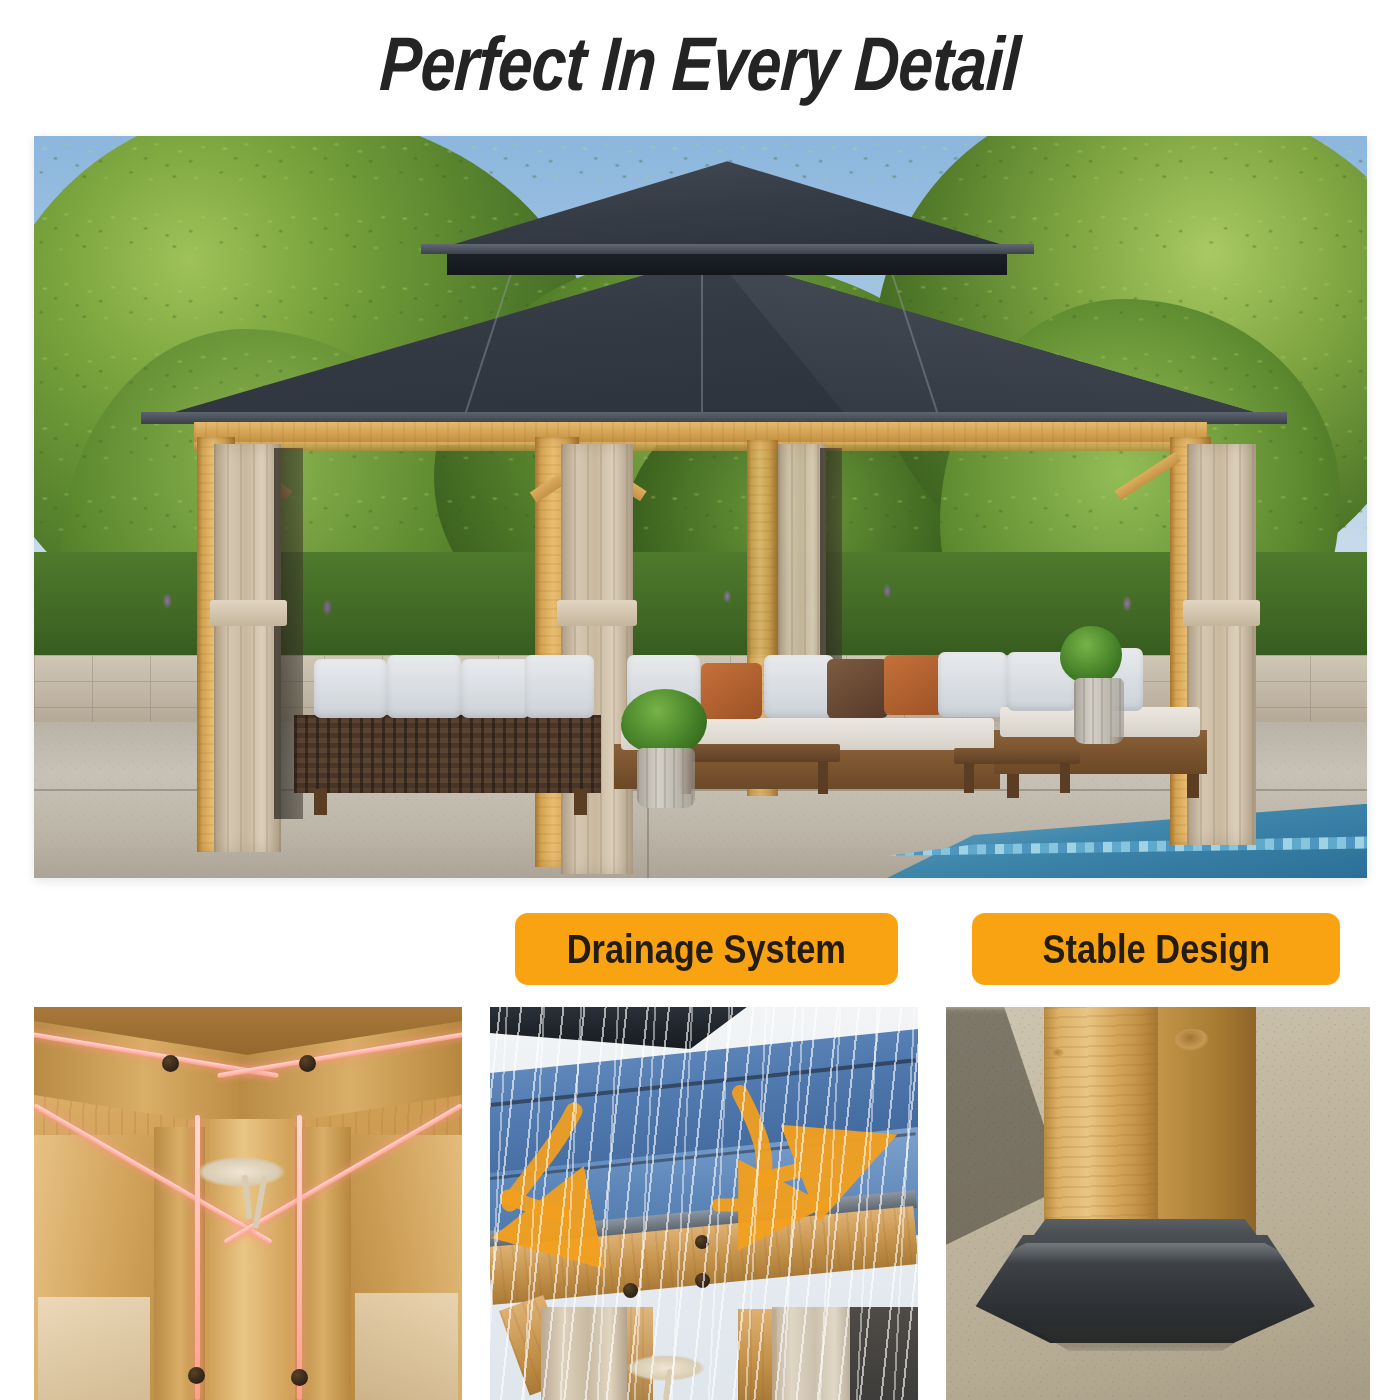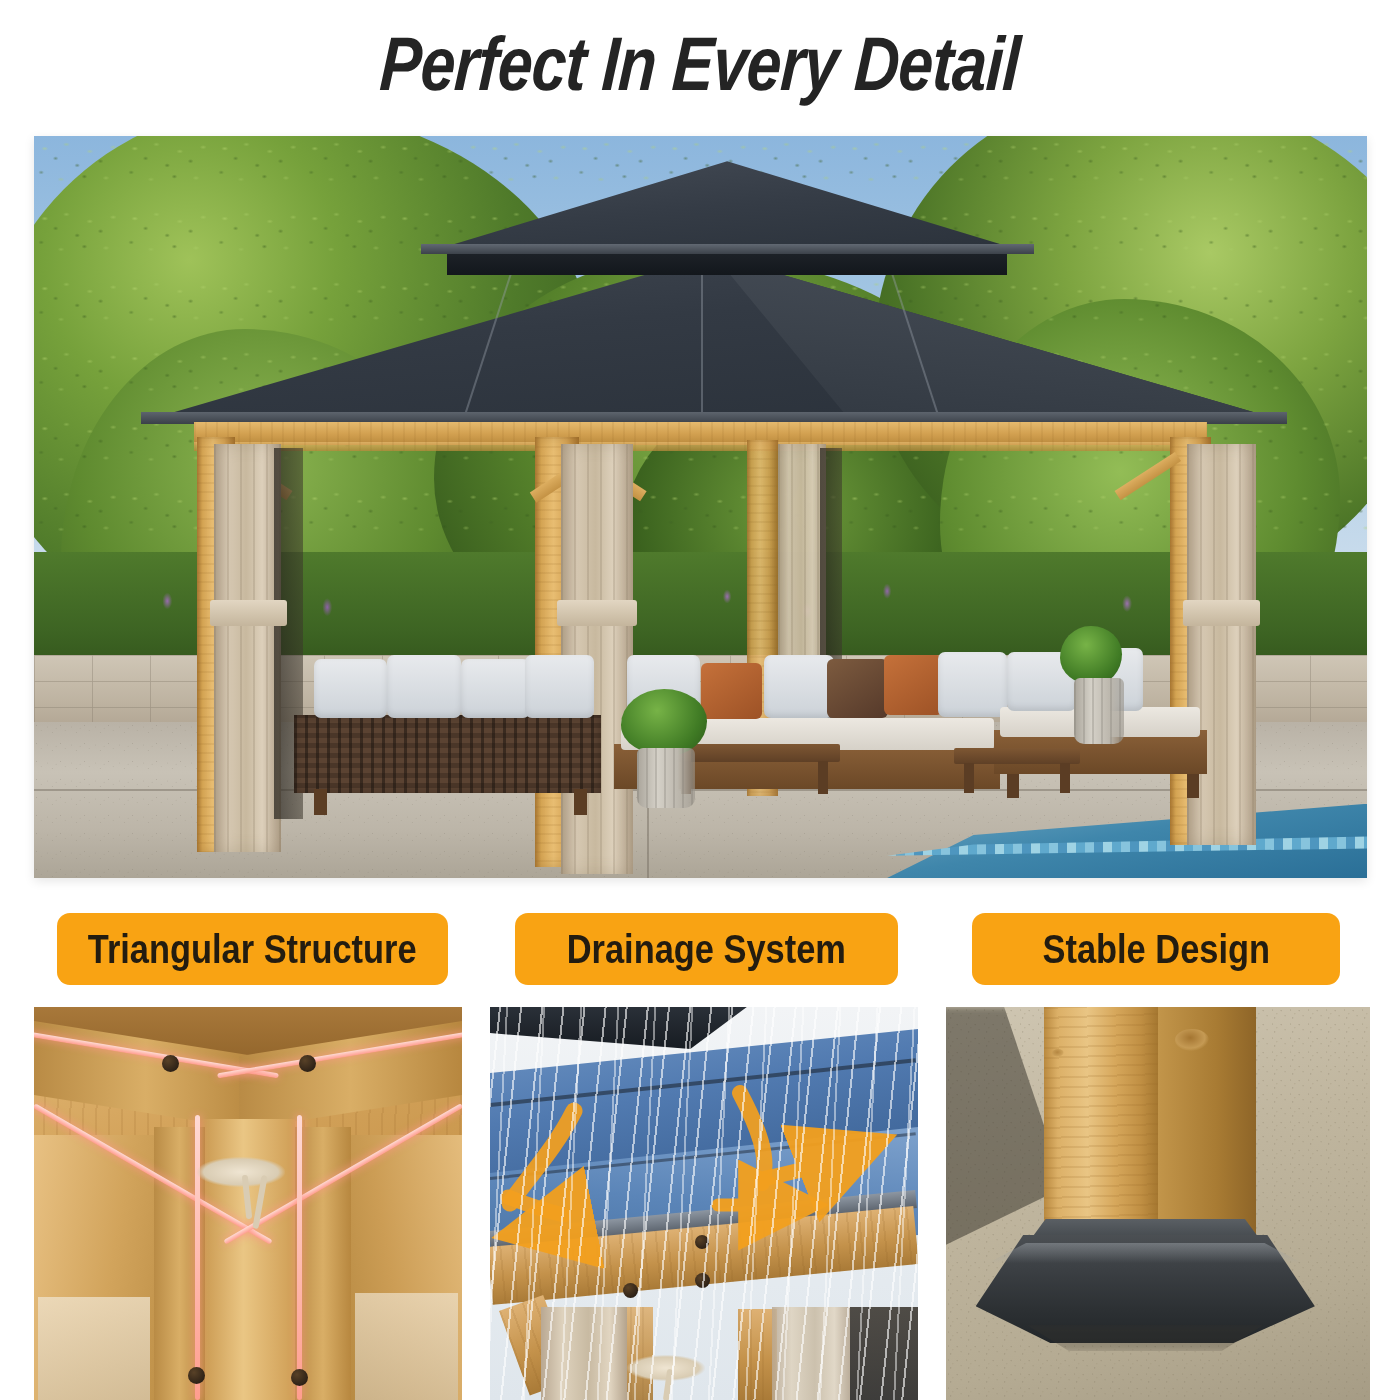--- a/index.html
+++ b/index.html
@@ -374,23 +374,20 @@
 
       <div class="plant" style="left:44%;top:74.5%;width:6.5%;height:9%;"></div>
       <div class="planter" style="left:45.2%;top:82.5%;width:4.4%;height:8%;"></div>
 
       <div class="plant" style="left:77%;top:66%;width:4.6%;height:8%;"></div>
       <div class="planter" style="left:78%;top:73%;width:3.8%;height:9%;"></div>
     </div>
   </div>
 
   <div class="badges">
-    <div class="badge b1">
-      <span class="badge-label">Triangular Structure</span>
-    </div>
     <div class="badge b2">
       <span class="badge-label">Drainage System</span>
     </div>
     <div class="badge b3">
       <span class="badge-label">Stable Design</span>
     </div>
   </div>
 
   <div class="panel p1">
     <div class="wood-bg"></div>

